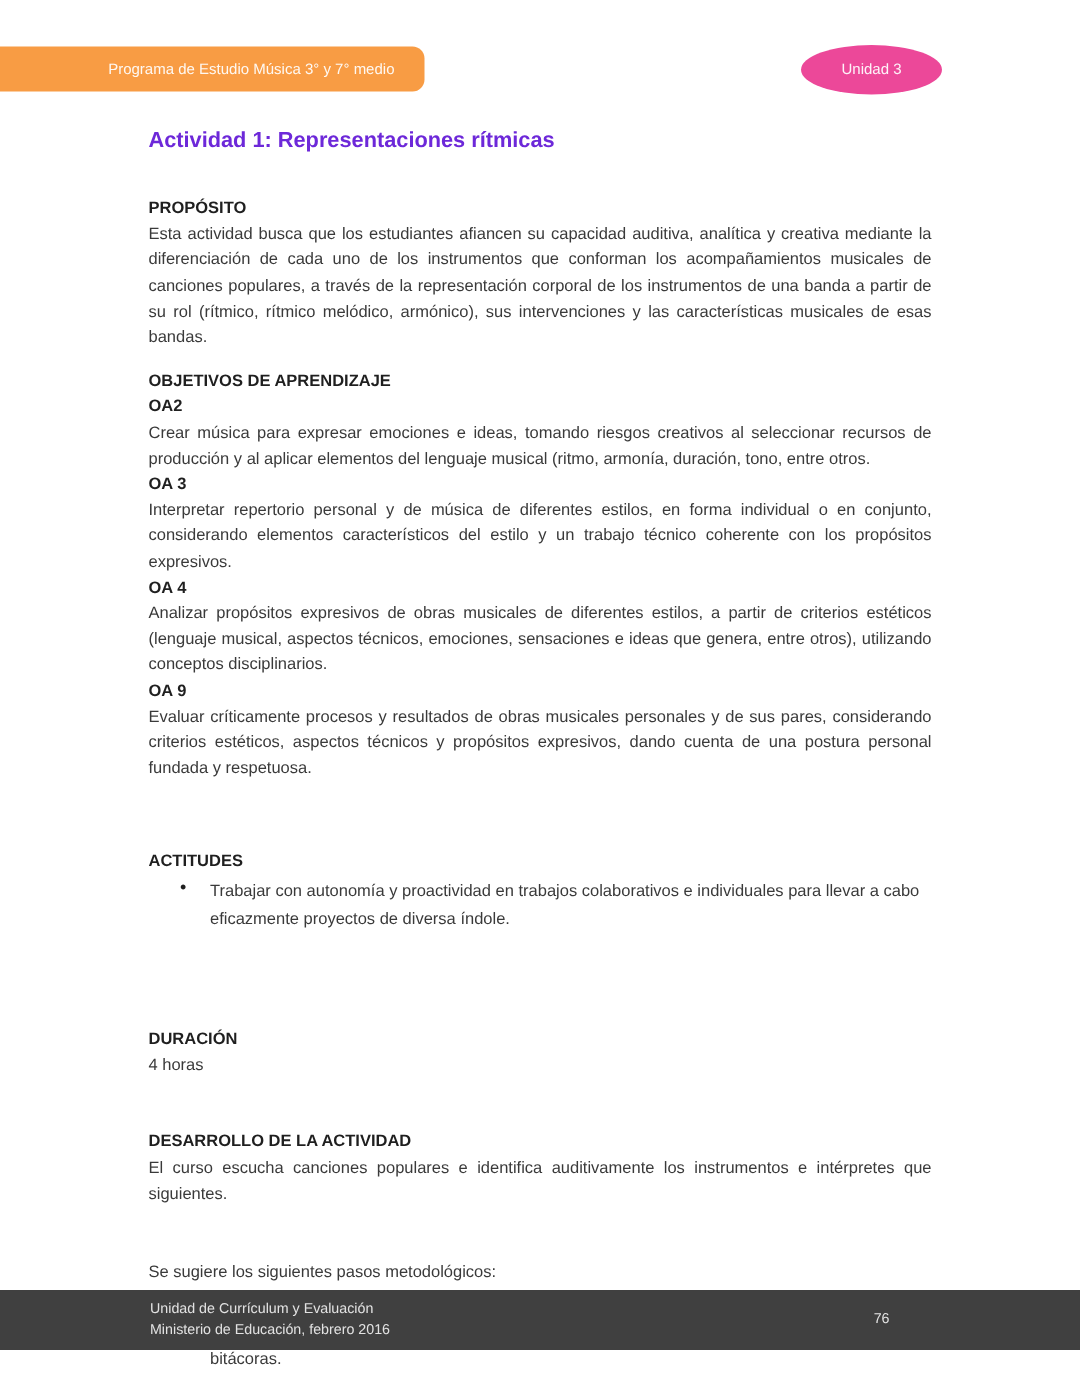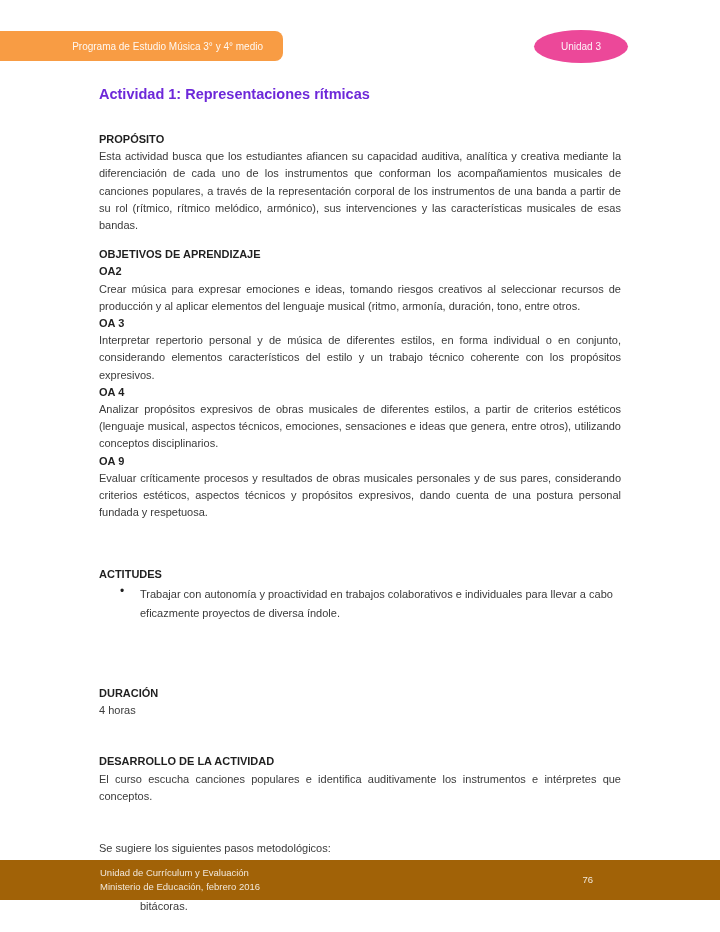--- a/index.html
+++ b/index.html
@@ -77,35 +77,35 @@
     left: 21px;
     top: 0;
     font-size: 12px;
     color: #1f1f1f;
   }
   
   .footer-band {
     position: absolute;
     top: 860px; left: 0;
     width: 720px; height: 40px;
-    background: #a16207;
+    background: #404040;
     display: flex;
     align-items: center;
     justify-content: space-between;
     padding: 0 127px 0 100px;
     color: rgba(255,255,255,0.85);
     font-size: 9.5px;
     line-height: 14px;
   }
 </style>
 </head>
 <body>
 
 <div class="header-band">
-  <span>Programa de Estudio Música 3° y 4° medio</span>
+  <span>Programa de Estudio Música 3° y 7° medio</span>
 </div>
 <div class="unit-pill">
   <span>Unidad 3</span>
 </div>
 
 <div class="content">
 
   <div class="doc-title">Actividad 1: Representaciones rítmicas</div>
 
   <div class="section">
@@ -143,21 +143,21 @@
     </ul>
   </div>
 
   <div class="section sec-duracion">
     <div class="h">DURACIÓN</div>
     <p class="body">4 horas</p>
   </div>
 
   <div class="section sec-desarrollo">
     <div class="h">DESARROLLO DE LA ACTIVIDAD</div>
-    <p class="body">El curso escucha canciones populares e identifica auditivamente los instrumentos e intérpretes que conceptos.</p>
+    <p class="body">El curso escucha canciones populares e identifica auditivamente los instrumentos e intérpretes que siguientes.</p>
     <p class="body steps-intro">Se sugiere los siguientes pasos metodológicos:</p>
     <ul class="bullets">
       <li>
         <span class="bullet-text">El docente realiza la audición de una canción popular actual y los alumnos, con su ayuda, reconocen e identifican los instrumentos que forman parte del grupo o banda. Toman nota en sus bitácoras.</span>
       </li>
     </ul>
   </div>
 
 </div>
 

